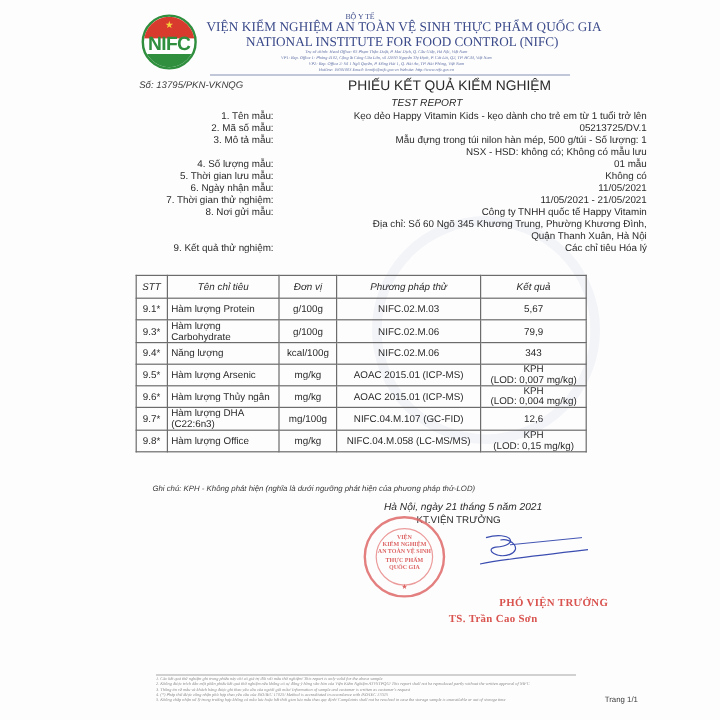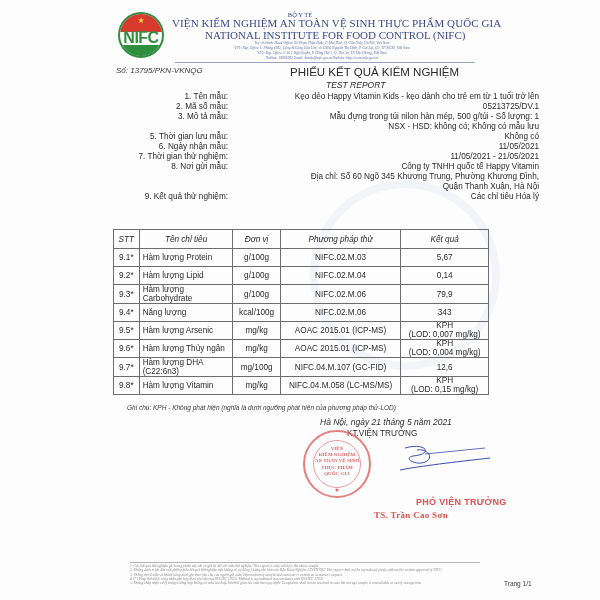--- a/index.html
+++ b/index.html
@@ -58,21 +58,21 @@
 
   
   .stamp { position: absolute; left: 303px; top: 430px; width: 68px; height: 68px; border-radius: 50%;
            border: 2px solid #e06a6a; opacity: 0.85; }
   .stamp .inner { position: absolute; left: 8px; top: 8px; right: 8px; bottom: 8px; border-radius: 50%; border: 1px solid #e98a8a; }
   .stamp .stxt { position: absolute; left: 0; right: 0; top: 14px; text-align: center; font-family: "Liberation Serif", serif;
                  font-size: 5px; line-height: 6.2px; color: #d84a4a; font-weight: bold; }
   .stamp .sstar { position: absolute; left: 0; right: 0; bottom: 3px; text-align: center; font-size: 6px; color: #d84a4a; }
   .signature { position: absolute; left: 395px; top: 440px; width: 100px; height: 40px; }
 
-  .signer-title { position: absolute; left: 370px; top: 497px; font-family: Liberation Sans, sans-serif; font-size: 9px;
+  .signer-title { position: absolute; left: 370px; top: 497px; font-family: Liberation Serif, serif; font-size: 9px;
                   font-weight: bold; color: #d9534f; white-space: nowrap; letter-spacing: 0.3px; padding-left: 46px; }
   .signer-name { position: absolute; left: 374px; top: 510px; font-family: "Liberation Serif", serif; font-size: 9px;
                  font-weight: bold; color: #d9534f; white-space: nowrap; letter-spacing: 0.3px; }
 
   .footer-line { position: absolute; left: 130px; top: 562px; width: 350px; border-top: 1px solid #b5b5b5; }
   .footer { position: absolute; left: 130px; top: 564px; width: 340px; font-family: "Liberation Serif", serif;
             font-style: italic; font-size: 3.6px; line-height: 4.3px; color: #8a8a8a; }
   .page-num { position: absolute; left: 504px; top: 580px; font-size: 6.5px; color: #3a3a3a; }
 
   
@@ -114,20 +114,24 @@
       <span class="lbl">2. Mã số mẫu:</span>
       <span class="val">05213725/DV.1</span>
     </div>
     <div class="row">
       <span class="lbl">3. Mô tả mẫu:</span>
       <span class="val">Mẫu đựng trong túi nilon hàn mép, 500 g/túi - Số lượng: 1</span>
     </div>
     <div class="row">
       <span class="lbl"></span>
       <span class="val">NSX - HSD: không có; Không có mẫu lưu</span>
+    </div>
+    <div class="row">
+      <span class="lbl">4. Số lượng mẫu:</span>
+      <span class="val">01 mẫu</span>
     </div>
     <div class="row">
       <span class="lbl">5. Thời gian lưu mẫu:</span>
       <span class="val">Không có</span>
     </div>
     <div class="row">
       <span class="lbl">6. Ngày nhận mẫu:</span>
       <span class="val">11/05/2021</span>
     </div>
     <div class="row">
@@ -166,29 +170,20 @@
         <tr>
           <td class="c">9.1*</td>
           <td class="l">Hàm lượng Protein</td>
           <td class="c">g/100g</td>
           <td class="c">NIFC.02.M.03</td>
           <td class="c">
             <div>5,67</div>
           </td>
         </tr>
         <tr>
-          <td class="c">9.2*</td>
-          <td class="l">Hàm lượng Lipid</td>
-          <td class="c">g/100g</td>
-          <td class="c">NIFC.02.M.04</td>
-          <td class="c">
-            <div>0,14</div>
-          </td>
-        </tr>
-        <tr>
           <td class="c">9.3*</td>
           <td class="l">Hàm lượng Carbohydrate</td>
           <td class="c">g/100g</td>
           <td class="c">NIFC.02.M.06</td>
           <td class="c">
             <div>79,9</div>
           </td>
         </tr>
         <tr>
           <td class="c">9.4*</td>
@@ -223,21 +218,21 @@
           <td class="c">9.7*</td>
           <td class="l">Hàm lượng DHA (C22:6n3)</td>
           <td class="c">mg/100g</td>
           <td class="c">NIFC.04.M.107 (GC-FID)</td>
           <td class="c">
             <div>12,6</div>
           </td>
         </tr>
         <tr>
           <td class="c">9.8*</td>
-          <td class="l">Hàm lượng Vitamin</td>
+          <td class="l">Hàm lượng Office</td>
           <td class="c">mg/kg</td>
           <td class="c">NIFC.04.M.058 (LC-MS/MS)</td>
           <td class="c r2">
             <div>KPH</div>
             <div>(LOD: 0,15 mg/kg)</div>
           </td>
         </tr>
       </tbody>
   </table>
 

